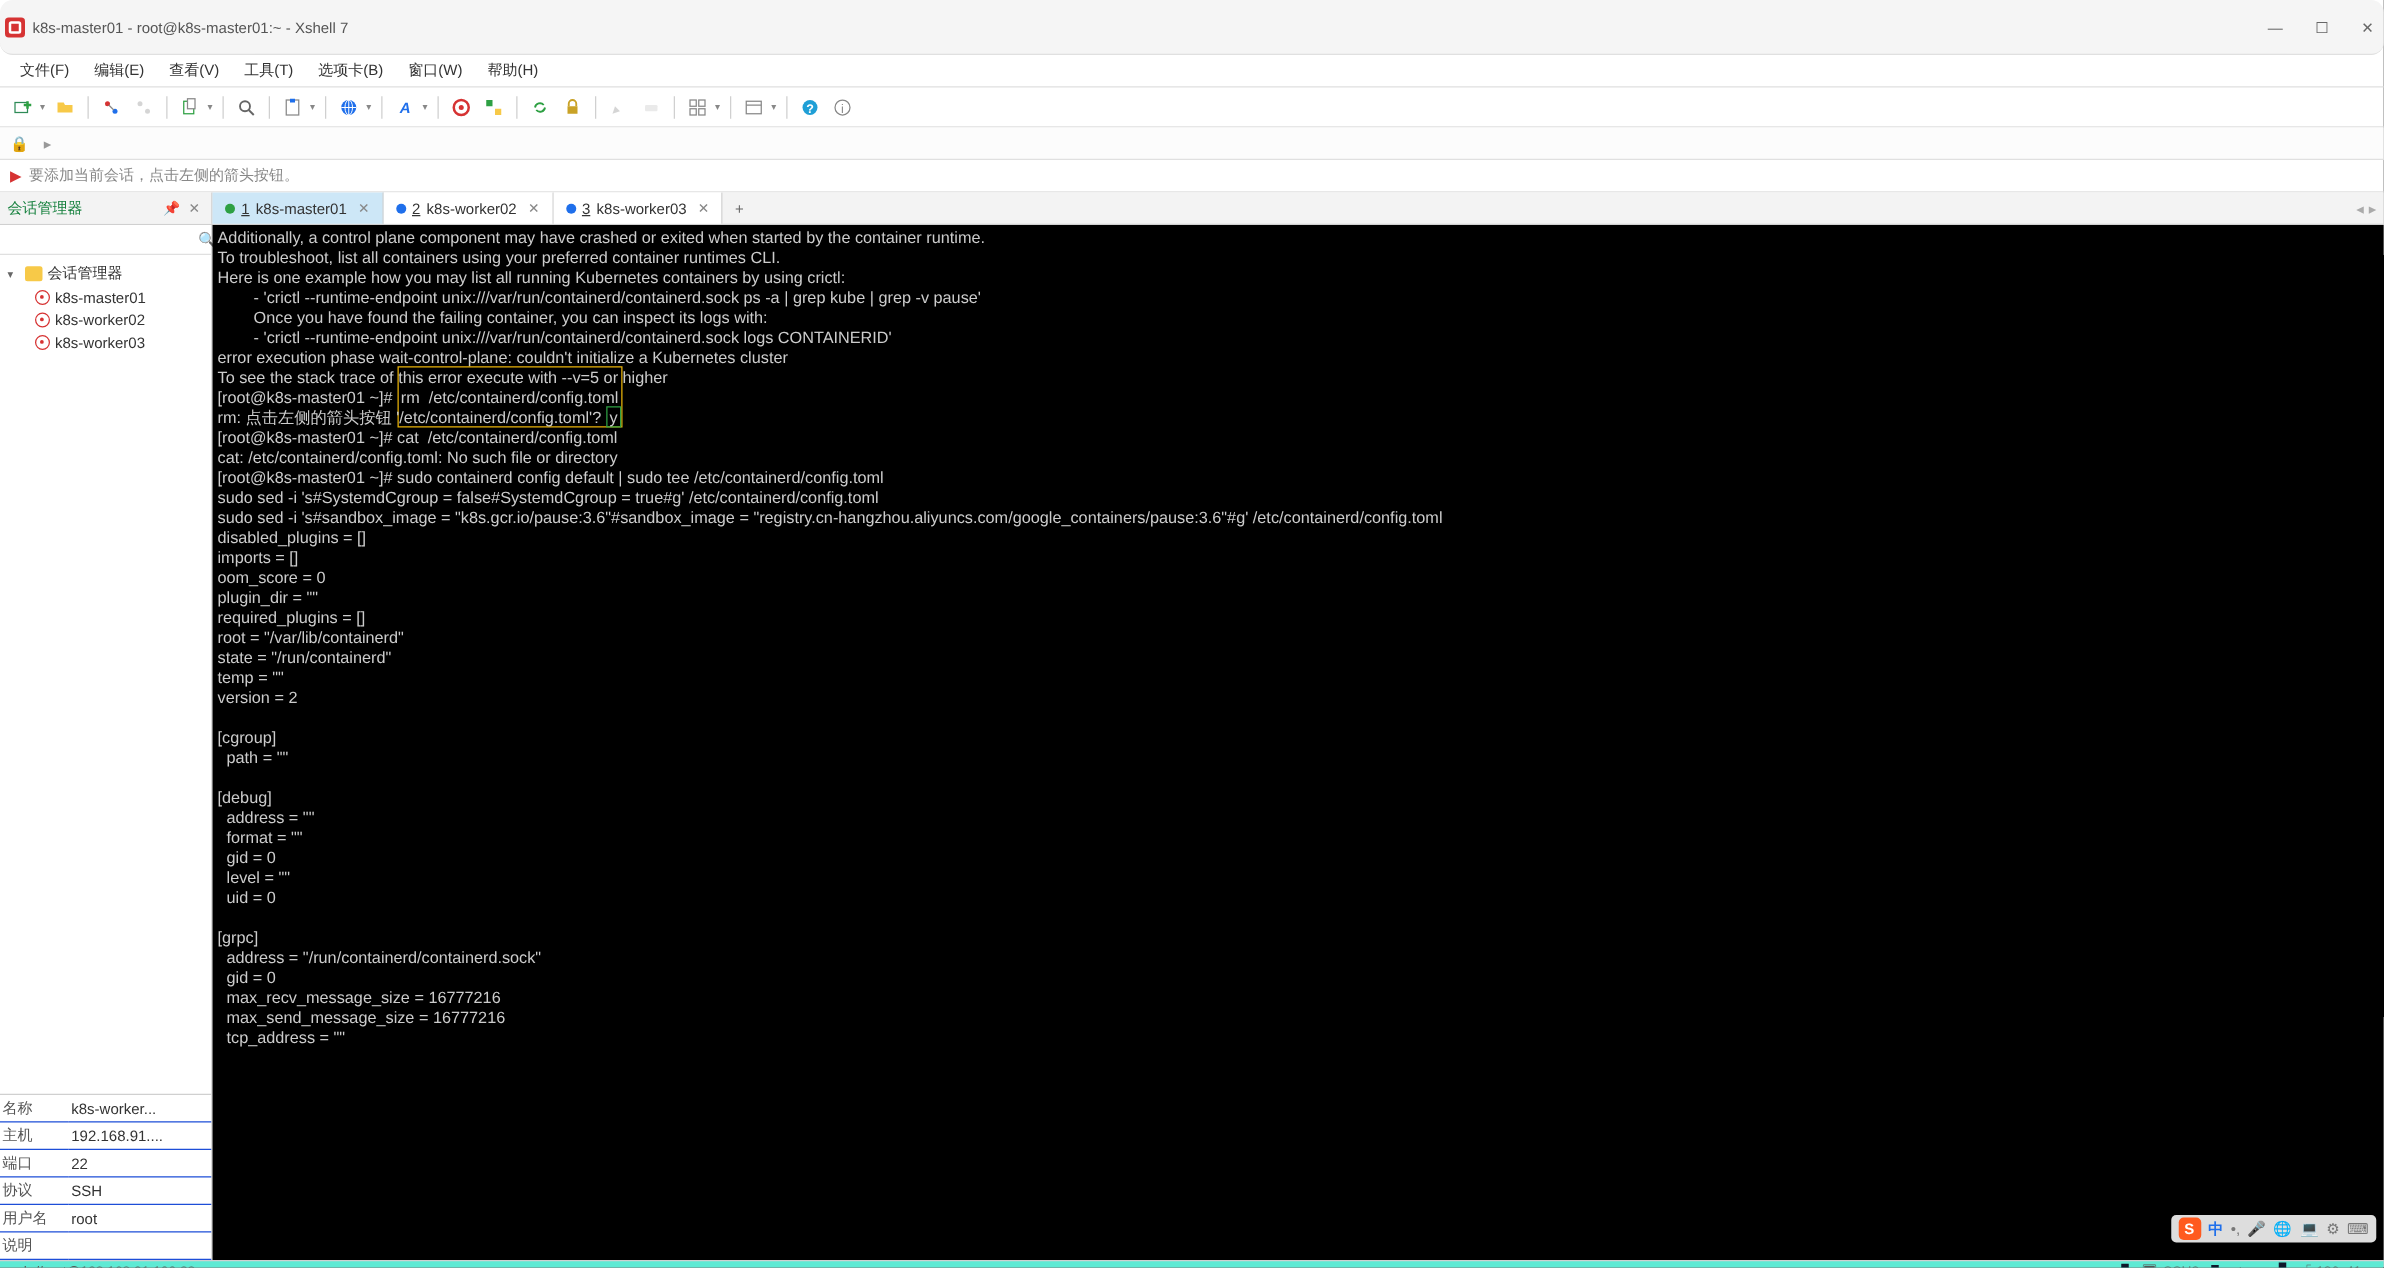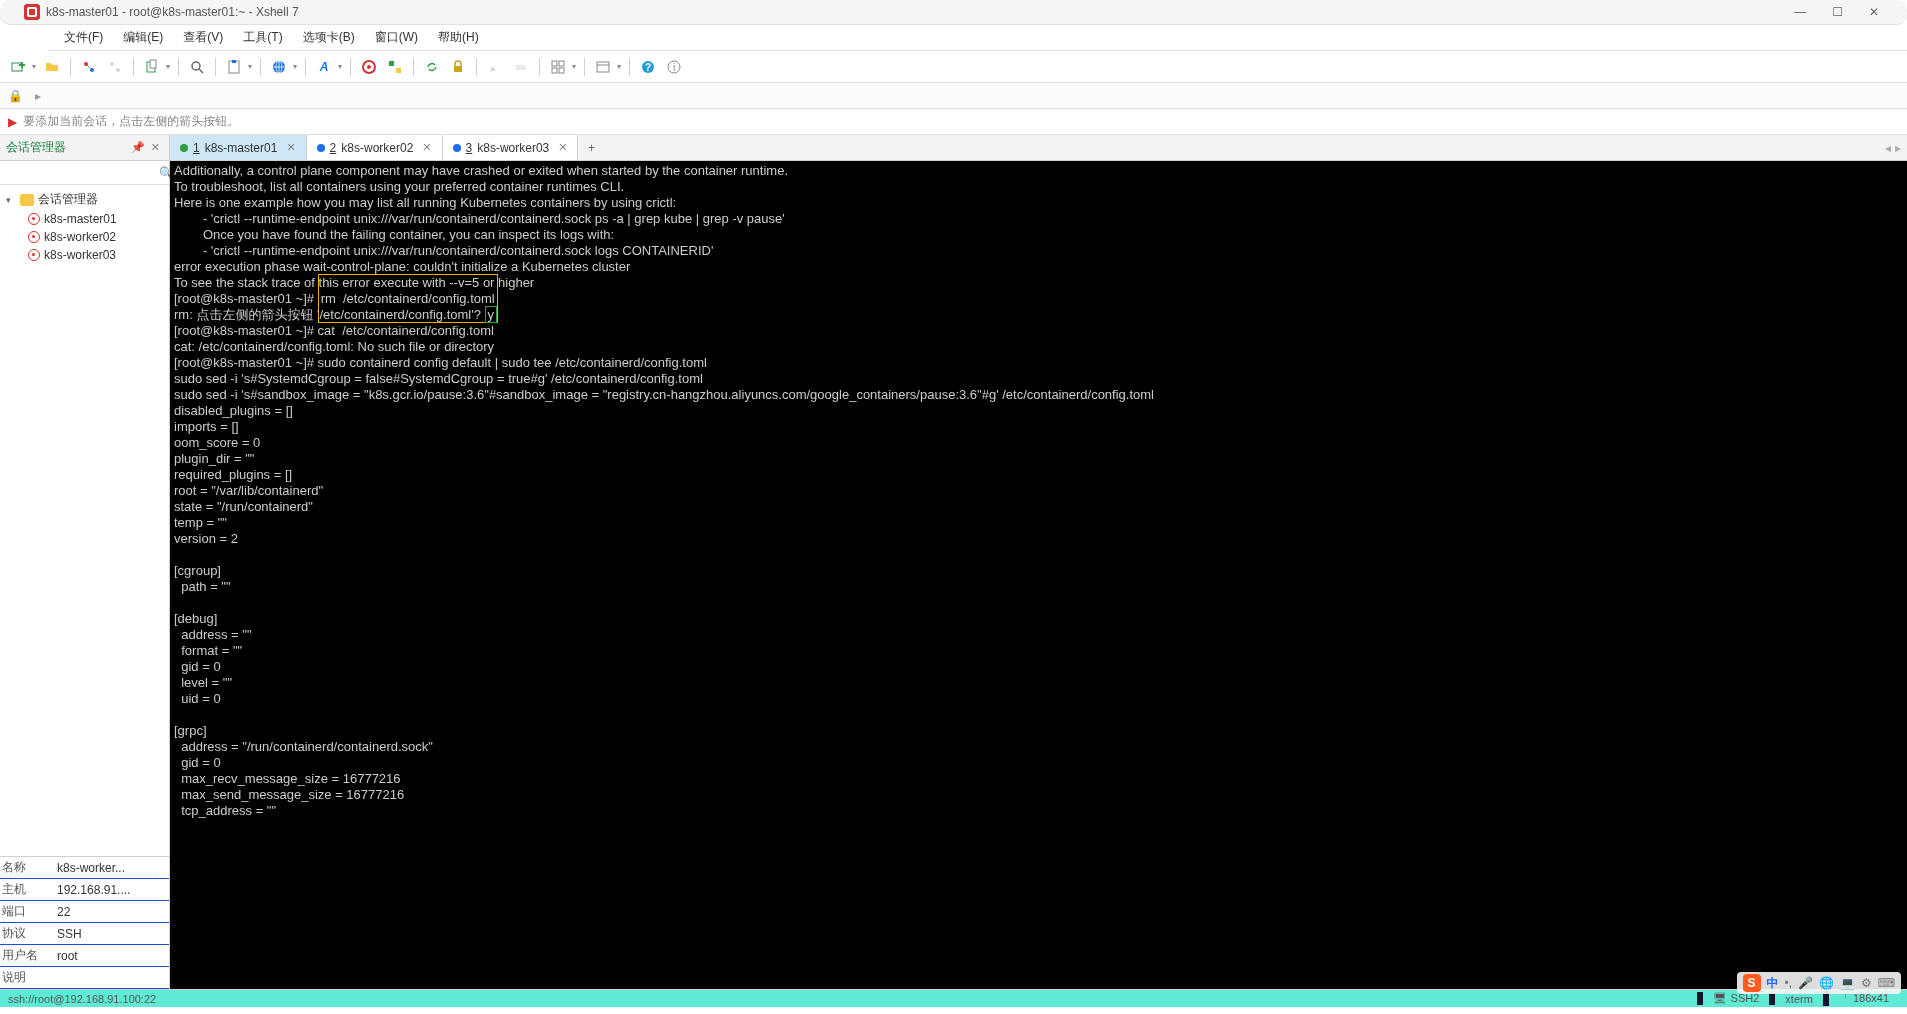--- a/index.html
+++ b/index.html
@@ -1,27 +1,27 @@
 <!DOCTYPE html>
 <html><head>
 <meta charset="utf-8">
 <style>
 * { margin: 0; padding: 0; box-sizing: border-box; font-family: "Microsoft YaHei", "Segoe UI", sans-serif; }
 body { background: #fff; width: 1907px; height: 1014px; overflow: hidden; font-size: 12px; color: #333; }
 
 
-.titlebar { height: 25px; background: #f5f5f5; display: flex; align-items: center; padding: 0 24px; border-bottom: 1px solid #e0e0e0; border-radius: 10px; }
+.titlebar { height: 44px; background: #f5f5f5; display: flex; align-items: center; padding: 0 4px; border-bottom: 1px solid #e0e0e0; border-radius: 10px; }
 .titlebar .appicon { width: 16px; height: 16px; background: #d63333; border-radius: 3px; margin-right: 6px; position: relative; }
 .titlebar .appicon::after { content: ""; position: absolute; inset: 3px; border: 2px solid #fff; border-radius: 2px; }
 .titlebar .title { flex: 1; color: #555; }
 .titlebar .winbtns { display: flex; gap: 18px; color: #666; }
 .titlebar .winbtns span { cursor: pointer; padding: 0 4px; }
 
 
-.menubar { height: 26px; display: flex; align-items: center; padding: 0 8px; gap: 4px; border-bottom: 1px solid #e0e0e0; margin-left: 48px; }
+.menubar { height: 26px; display: flex; align-items: center; padding: 0 8px; gap: 4px; border-bottom: 1px solid #e0e0e0; }
 .menubar .mitem { padding: 3px 8px; cursor: pointer; }
 
 
 .toolbar { height: 32px; display: flex; align-items: center; padding: 0 8px; gap: 6px; border-bottom: 1px solid #e0e0e0; }
 .toolbar .tbtn { width: 20px; height: 20px; display: inline-flex; align-items: center; justify-content: center; cursor: pointer; }
 .toolbar .sep { width: 1px; height: 18px; background: #d0d0d0; margin: 0 2px; }
 .toolbar .dd { font-size: 8px; color: #888; margin-left: -2px; }
 
 
 .addrbar { height: 26px; display: flex; align-items: center; padding: 0 8px; border-bottom: 1px solid #e0e0e0; background: #fcfcfc; }

